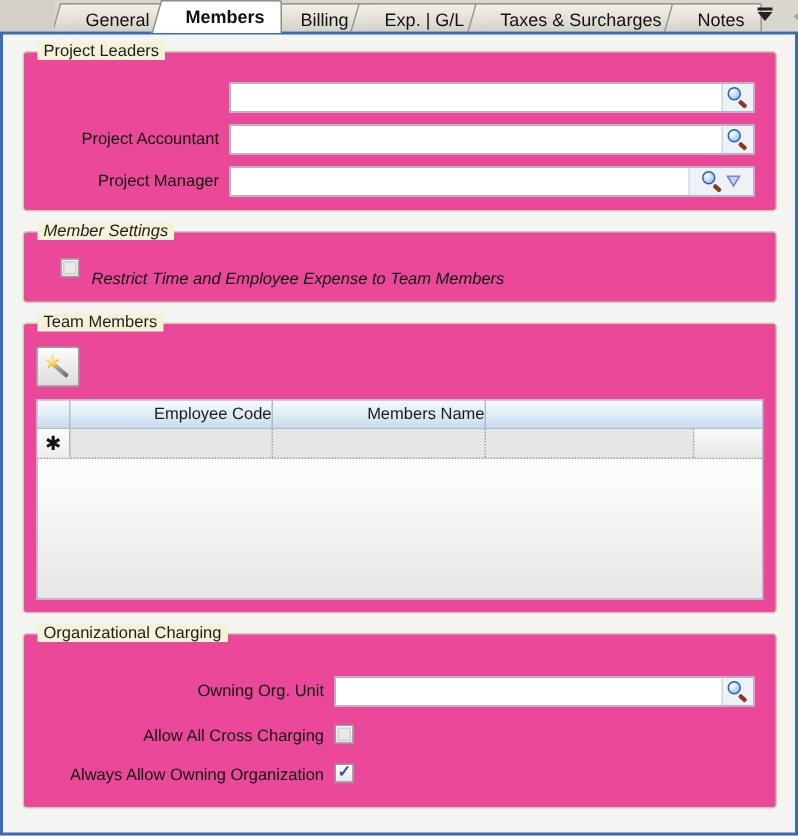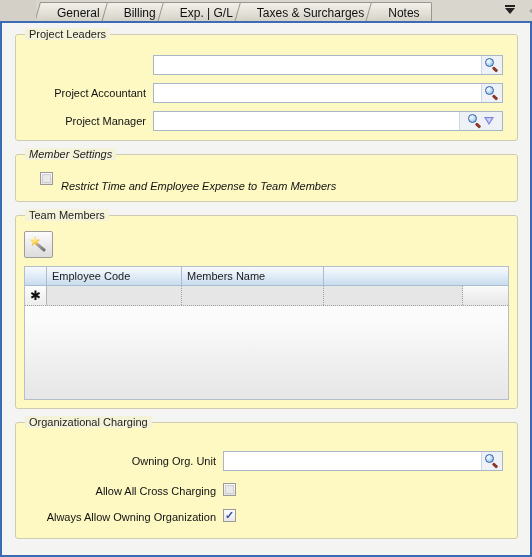--- a/index.html
+++ b/index.html
@@ -126,21 +126,21 @@
     height: 536px;
     background: #f4f4f2;
     border: 2px solid #3b6bb5;
     border-top: 2px solid #3b6bb5;
     box-sizing: border-box;
   }
 
   
   .group {
     position: absolute;
-    background: #fef9c3;
+    background: #ec4899;
     border: 1px solid #cfcbb4;
     border-radius: 3px;
     box-sizing: border-box;
   }
   .group > .gtitle {
     position: absolute;
     top: -7px;
     left: 9px;
     padding: 0 4px;
     background: #f4f2d8;
@@ -280,20 +280,21 @@
     clip-path: polygon(50% 0%, 62% 36%, 100% 38%, 70% 60%, 82% 98%, 50% 74%, 18% 98%, 30% 60%, 0% 38%, 38% 36%);
   }
 
   
   .grid {
     position: absolute;
     border: 1px solid #b6bfc9;
     background: linear-gradient(to bottom, #ffffff 0%, #fbfbfb 40%, #e6e6e6 100%);
     box-sizing: border-box;
     overflow: hidden;
+    text-align: right;
   }
   .grid-head {
     display: flex;
     height: 18px;
     background: linear-gradient(to bottom, #f6fafd 0%, #e2edf7 48%, #c8dcee 100%);
     border-bottom: 1px solid #a9bdd0;
   }
   .gh {
     font-size: 11px;
     color: #1a1a1a;
@@ -349,20 +350,24 @@
   .people .p2 .body { background: linear-gradient(to bottom, #8dc46a, #4e8f31); }
 </style>
 </head>
 <body>
 
 <div class="tabstrip">
   <div class="tabs-left">
     <div class="tab" style="margin-left:8px;">
       <div class="tabskew-l"></div>
       <span class="lbl">General</span>
+    </div>
+    <div class="tab active">
+      <div class="tabskew-l"></div>
+      <span class="lbl">Members</span>
     </div>
     <div class="tab">
       <div class="tabskew-l"></div>
       <span class="lbl">Billing</span>
     </div>
     <div class="tab">
       <div class="tabskew-l"></div>
       <span class="lbl">Exp. | G/L</span>
     </div>
     <div class="tab">

